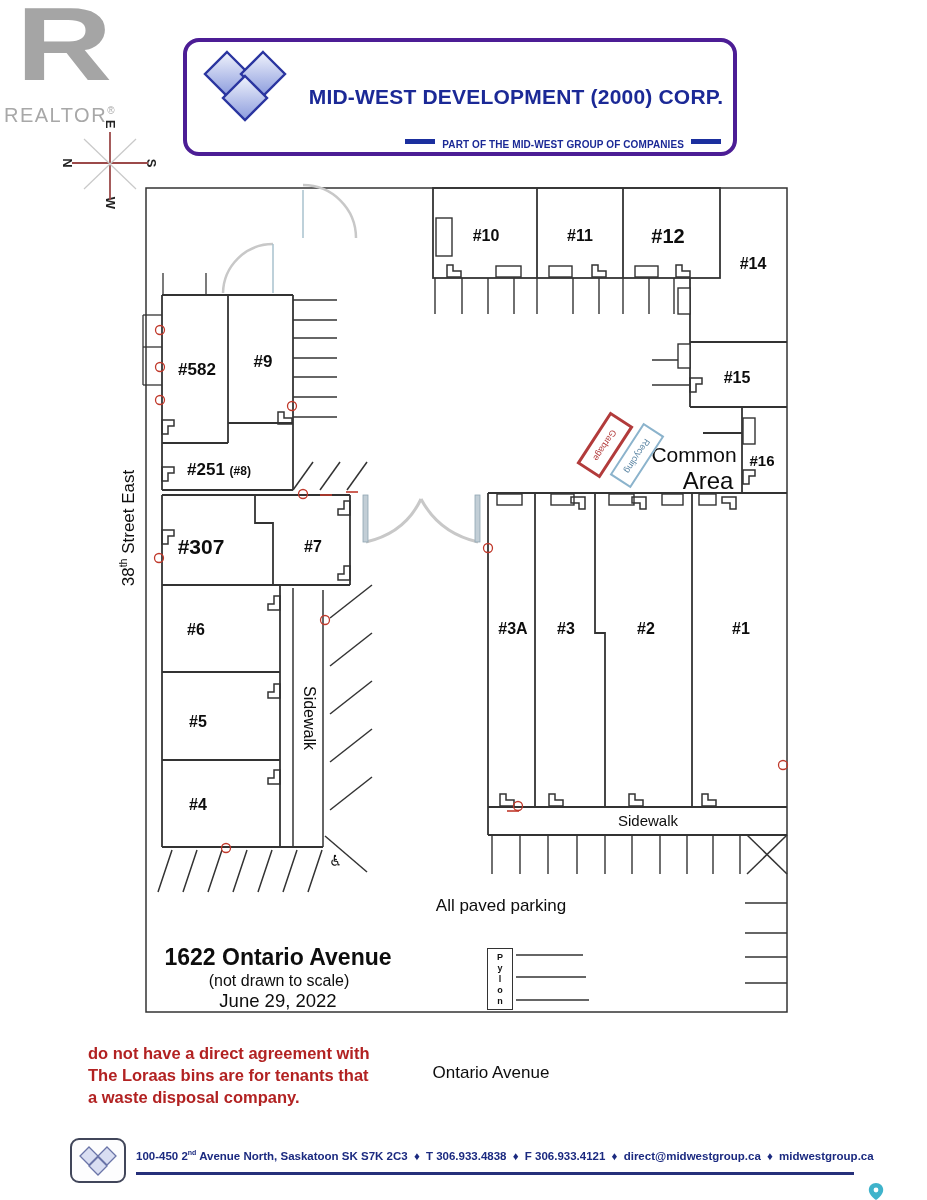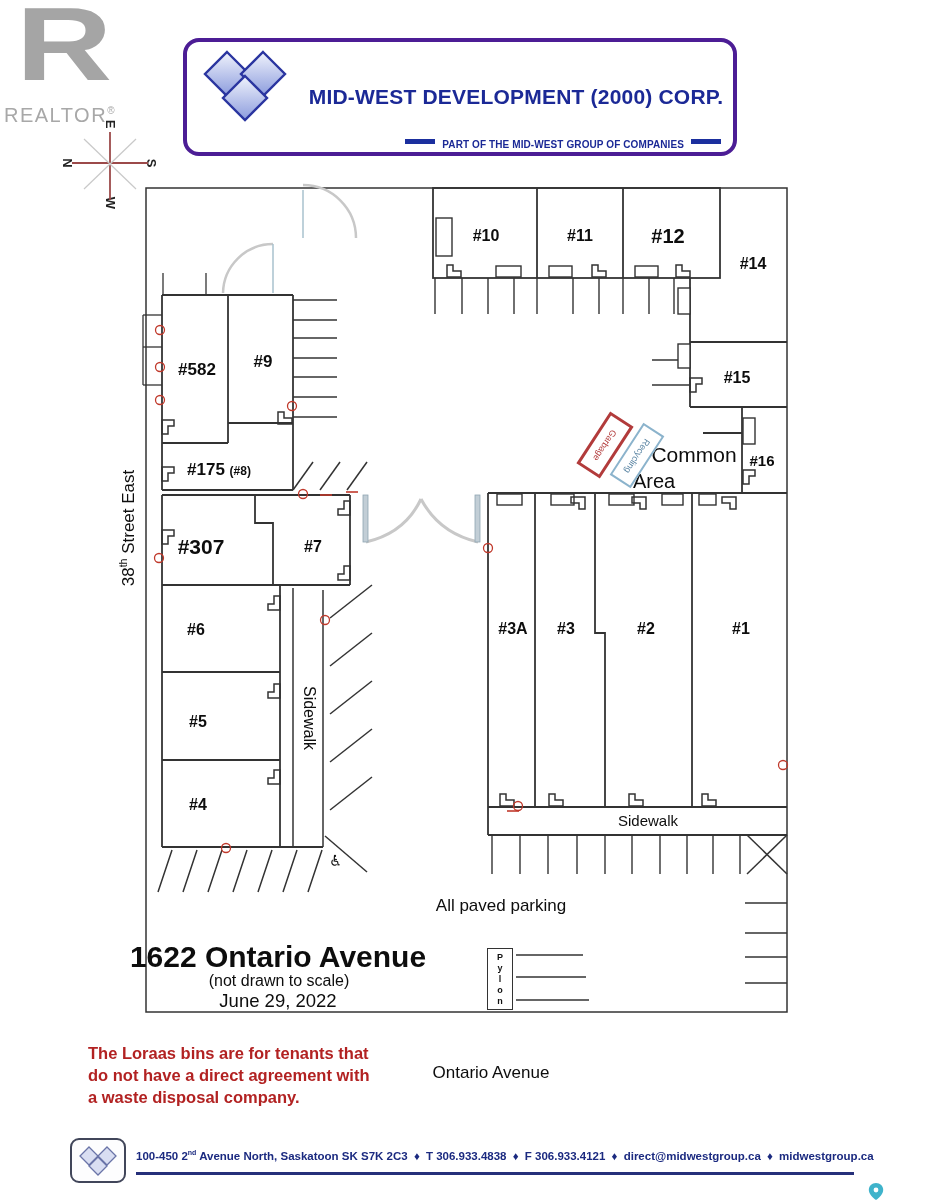--- a/index.html
+++ b/index.html
@@ -291,33 +291,33 @@
   </svg>
 
   <div class="lbl" style="left:486px;top:236px;font-size:16px;">#10</div>
   <div class="lbl" style="left:580px;top:236px;font-size:16px;">#11</div>
   <div class="lbl" style="left:668px;top:236px;font-size:20px;">#12</div>
   <div class="lbl" style="left:753px;top:264px;font-size:16px;">#14</div>
   <div class="lbl" style="left:737px;top:378px;font-size:16px;">#15</div>
   <div class="lbl" style="left:762px;top:460px;font-size:15px;">#16</div>
   <div class="lbl" style="left:197px;top:370px;font-size:17px;">#582</div>
   <div class="lbl" style="left:263px;top:362px;font-size:17px;">#9</div>
-  <div class="lbl" style="left:219px;top:470px;font-size:17px;"><span>#175</span> <span style="font-size:12px;">(#8)</span></div>
+  <div class="lbl" style="left:219px;top:470px;font-size:17px;"><span>#251</span> <span style="font-size:12px;">(#8)</span></div>
   <div class="lbl" style="left:201px;top:547px;font-size:21px;">#307</div>
   <div class="lbl" style="left:313px;top:547px;font-size:16px;">#7</div>
   <div class="lbl" style="left:196px;top:630px;font-size:16px;">#6</div>
   <div class="lbl" style="left:198px;top:722px;font-size:16px;">#5</div>
   <div class="lbl" style="left:198px;top:805px;font-size:16px;">#4</div>
   <div class="lbl" style="left:513px;top:629px;font-size:16px;">#3A</div>
   <div class="lbl" style="left:566px;top:629px;font-size:16px;">#3</div>
   <div class="lbl" style="left:646px;top:629px;font-size:16px;">#2</div>
   <div class="lbl" style="left:741px;top:629px;font-size:16px;">#1</div>
 
   <div class="lbl normal" style="left:694px;top:455px;font-size:21px;">Common</div>
-  <div class="lbl normal" style="left:654px;top:481px;font-size:20px;">Area</div>
+  <div class="lbl normal" style="left:708px;top:481px;font-size:24px;">Area</div>
 
   <div class="bin garbage">
       <span>Garbage</span>
     </div>
   <div class="bin recycling">
       <span>Recycling</span>
     </div>
 
   <div class="lbl normal" style="left:128px;top:528px;font-size:17px;transform:translate(-50%,-50%) rotate(-90deg);">
     <span>38</span><sup>th</sup><span> Street East</span>
@@ -328,27 +328,27 @@
   <div class="lbl normal" style="left:336px;top:861px;font-size:15px;transform:translate(-50%,-50%) rotate(10deg);">♿</div>
 
   <div class="pylon">
     <span>P</span>
     <span>y</span>
     <span>l</span>
     <span>o</span>
     <span>n</span>
   </div>
 
-  <div class="lbl" style="left:278px;top:957px;font-size:30px;">1622 Ontario Avenue</div>
+  <div class="lbl" style="left:278px;top:957px;font-size:23px;">1622 Ontario Avenue</div>
   <div class="lbl normal" style="left:279px;top:981px;font-size:16px;">(not drawn to scale)</div>
   <div class="lbl normal" style="left:278px;top:1001px;font-size:18.5px;">June 29, 2022</div>
 
   <div class="note">
+    <div>do not have a direct agreement with</div>
     <div>The Loraas bins are for tenants that</div>
-    <div>do not have a direct agreement with</div>
     <div>a waste disposal company.</div>
   </div>
   <div class="lbl normal" style="left:491px;top:1073px;font-size:17px;">Ontario Avenue</div>
 
   <div class="footer-logo">
     <svg width="42" height="32" viewBox="0 0 42 32">
       <g stroke="#6a74a8" stroke-width="1.3" fill="#d9def2">
         <polygon points="12,2 21,11 12,20 3,11"></polygon>
         <polygon points="30,2 39,11 30,20 21,11"></polygon>
         <polygon points="21,12 30,21 21,30 12,21"></polygon>

